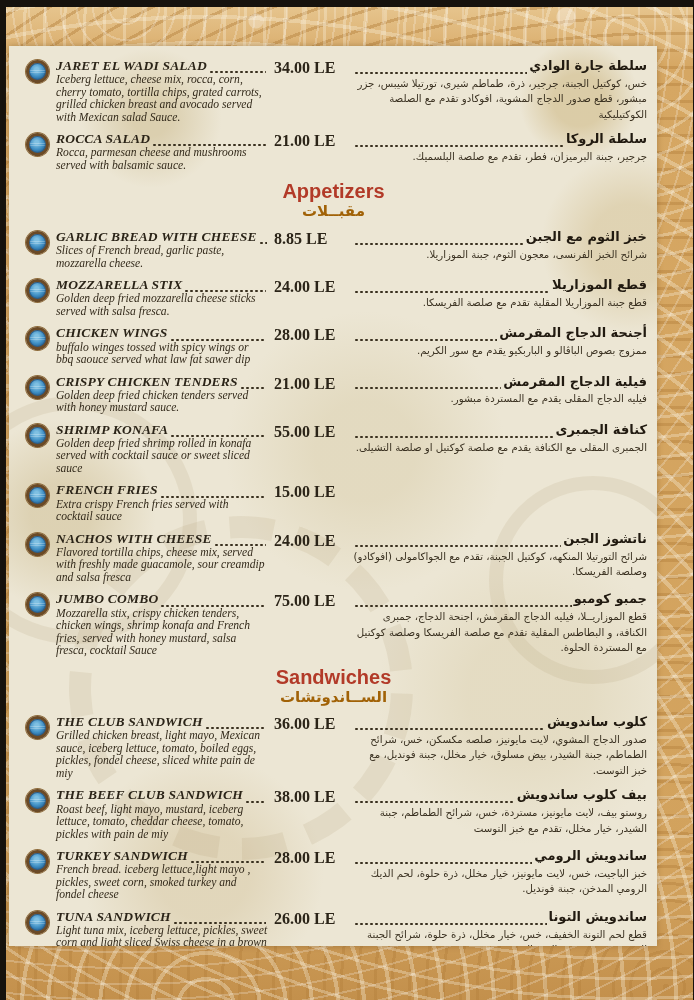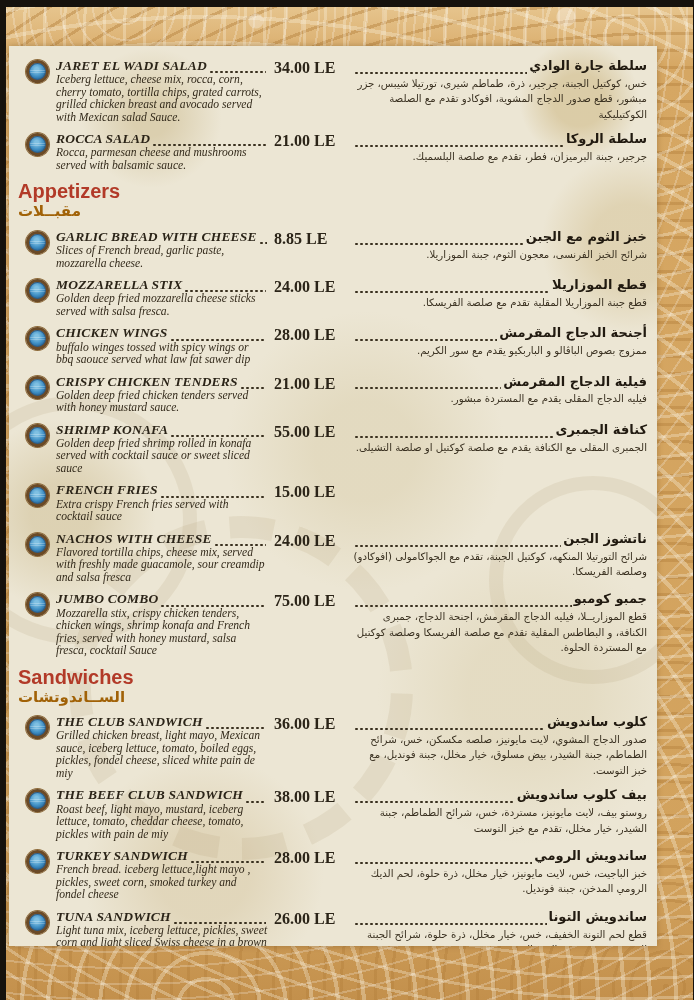--- a/index.html
+++ b/index.html
@@ -76,21 +76,21 @@
   .price-col{
     width:84px;flex:0 0 84px;padding:0 0 0 6px;box-sizing:border-box;
     font-weight:bold;font-size:16px;white-space:nowrap;
   }
   .ar-col{flex:1 1 auto;direction:rtl;text-align:right;font-family:"DejaVu Sans", sans-serif;padding-right:2px;}
   .ar-name-row{display:flex;align-items:baseline;}
   .name-ar{font-weight:bold;font-size:13px;line-height:1.15;white-space:nowrap;color:#211a10;}
   .ar-col .leader{background-position:0 4px;}
   .desc-ar{font-size:10.2px;line-height:1.5;margin-top:2px;color:#3a3121;}
 
-  .section-h{text-align:left;margin:2px 0 8px;}
+  .section-h{text-align:center;margin:2px 0 8px;}
   .h-en{
     font-family:"Liberation Sans", sans-serif;font-weight:bold;font-size:20px;
     color:#b23a28;line-height:1.1;
   }
   .h-ar{
     font-family:"DejaVu Sans", sans-serif;font-weight:bold;font-size:15px;
     color:#a16207;line-height:1.3;letter-spacing:1px;
   }
 </style>
 </head>

